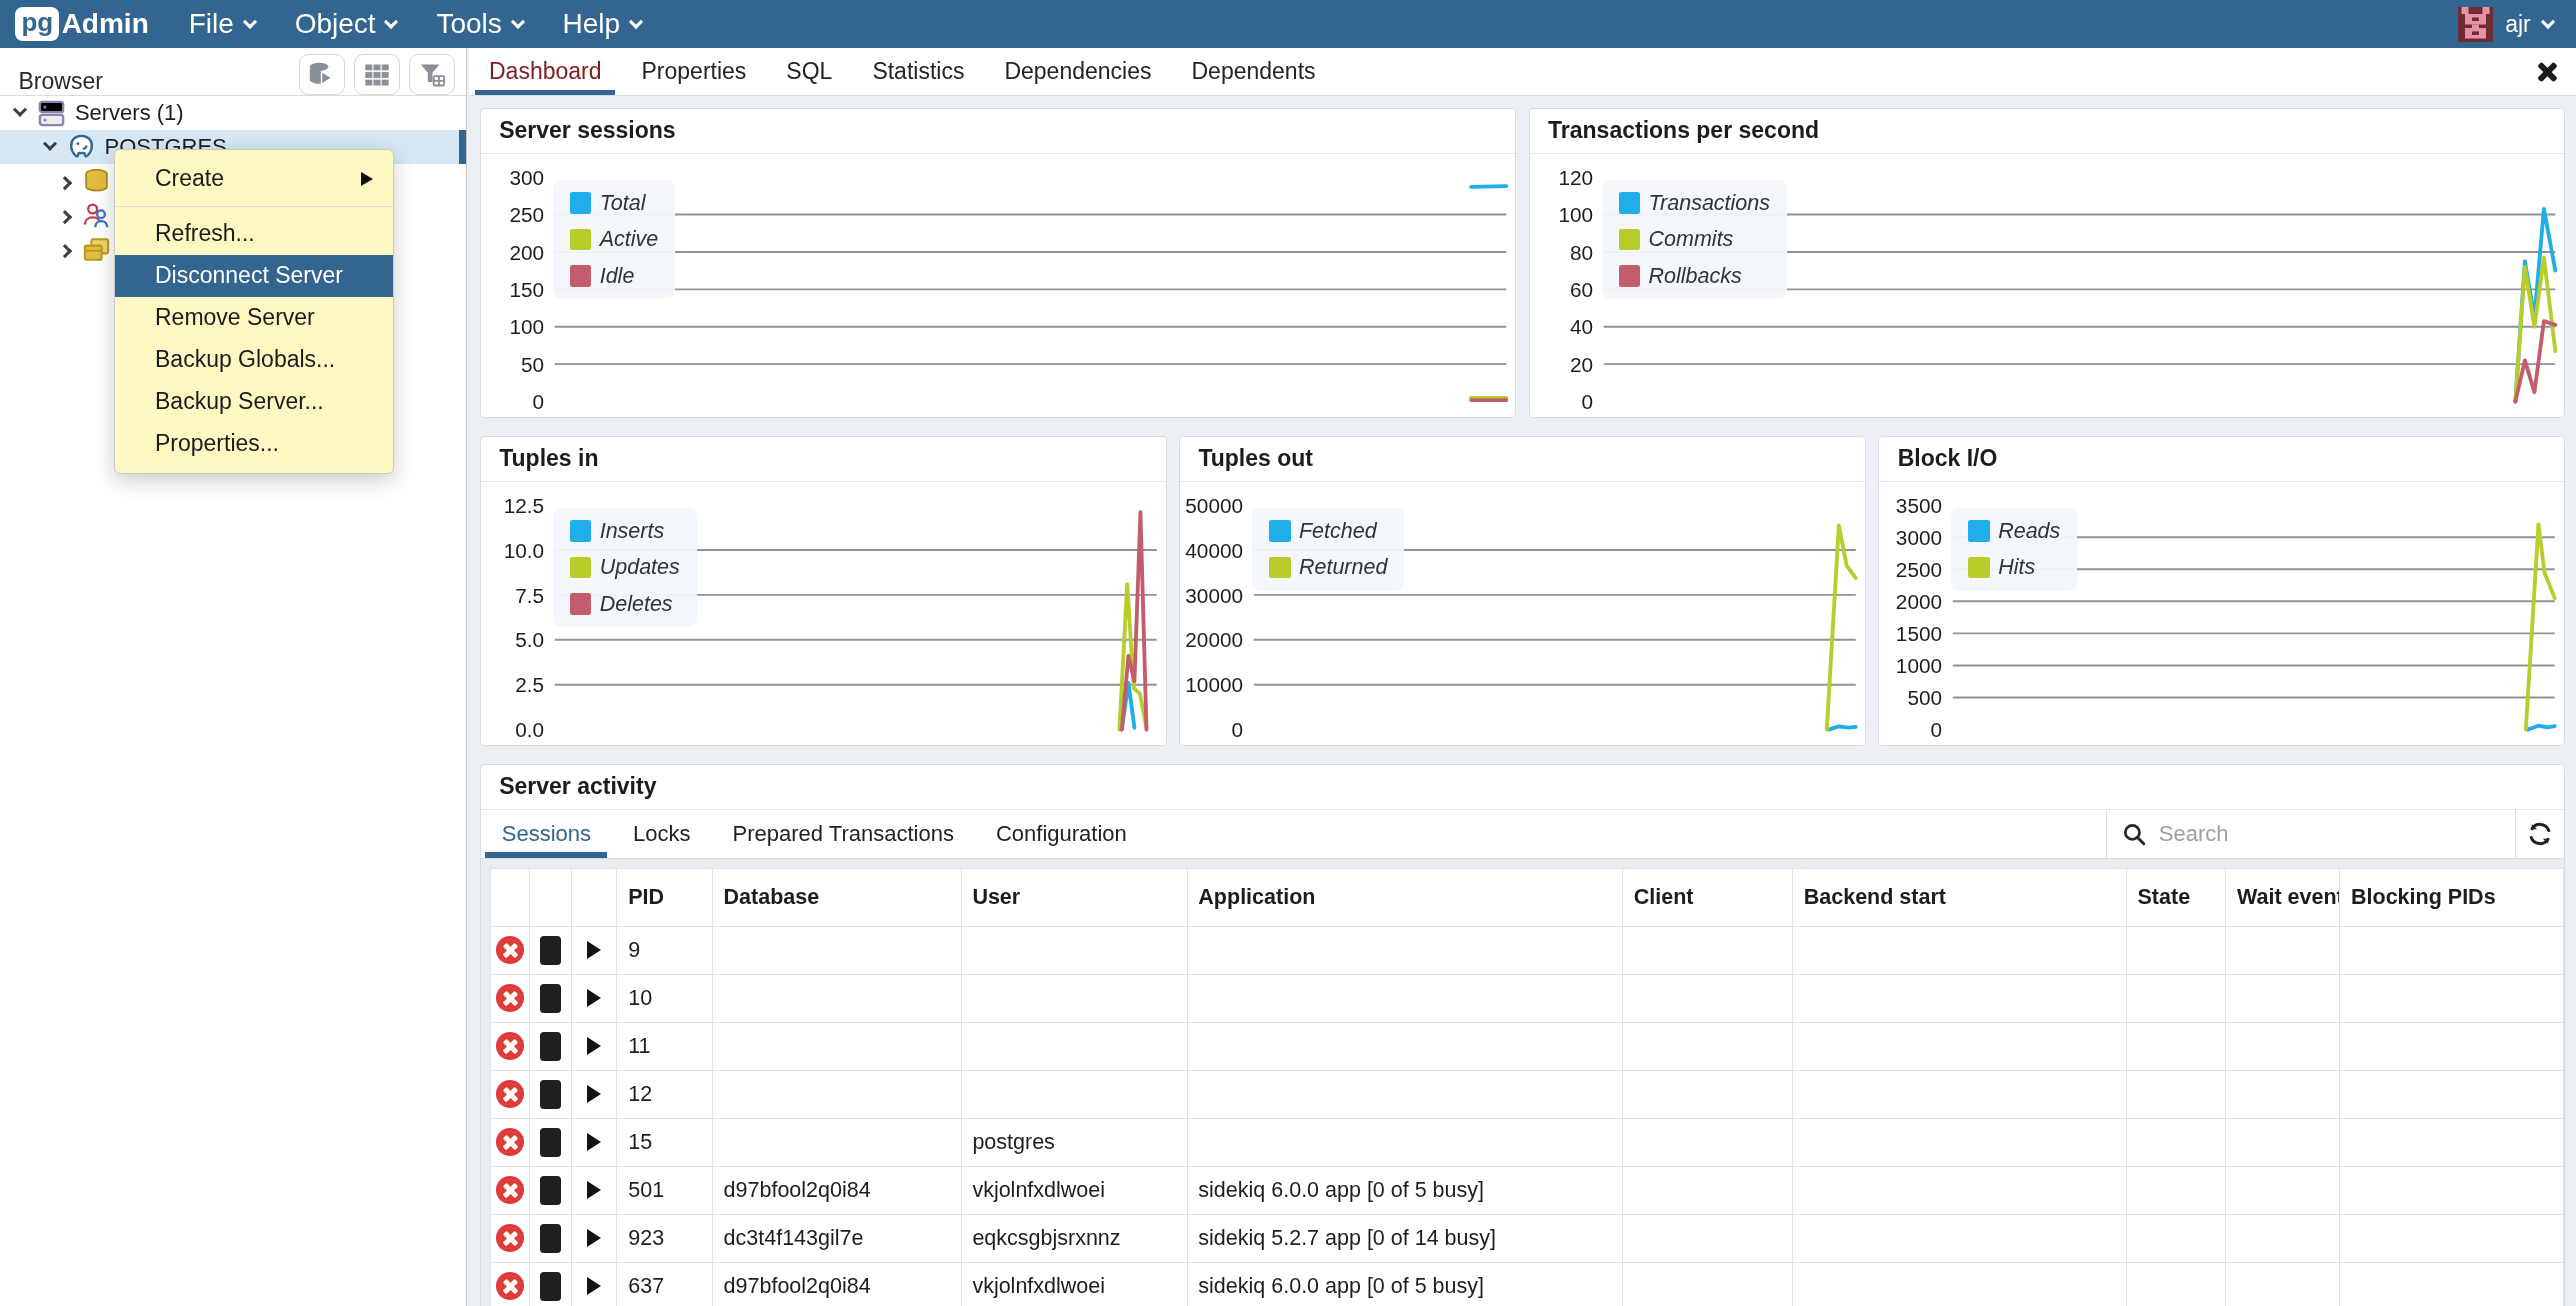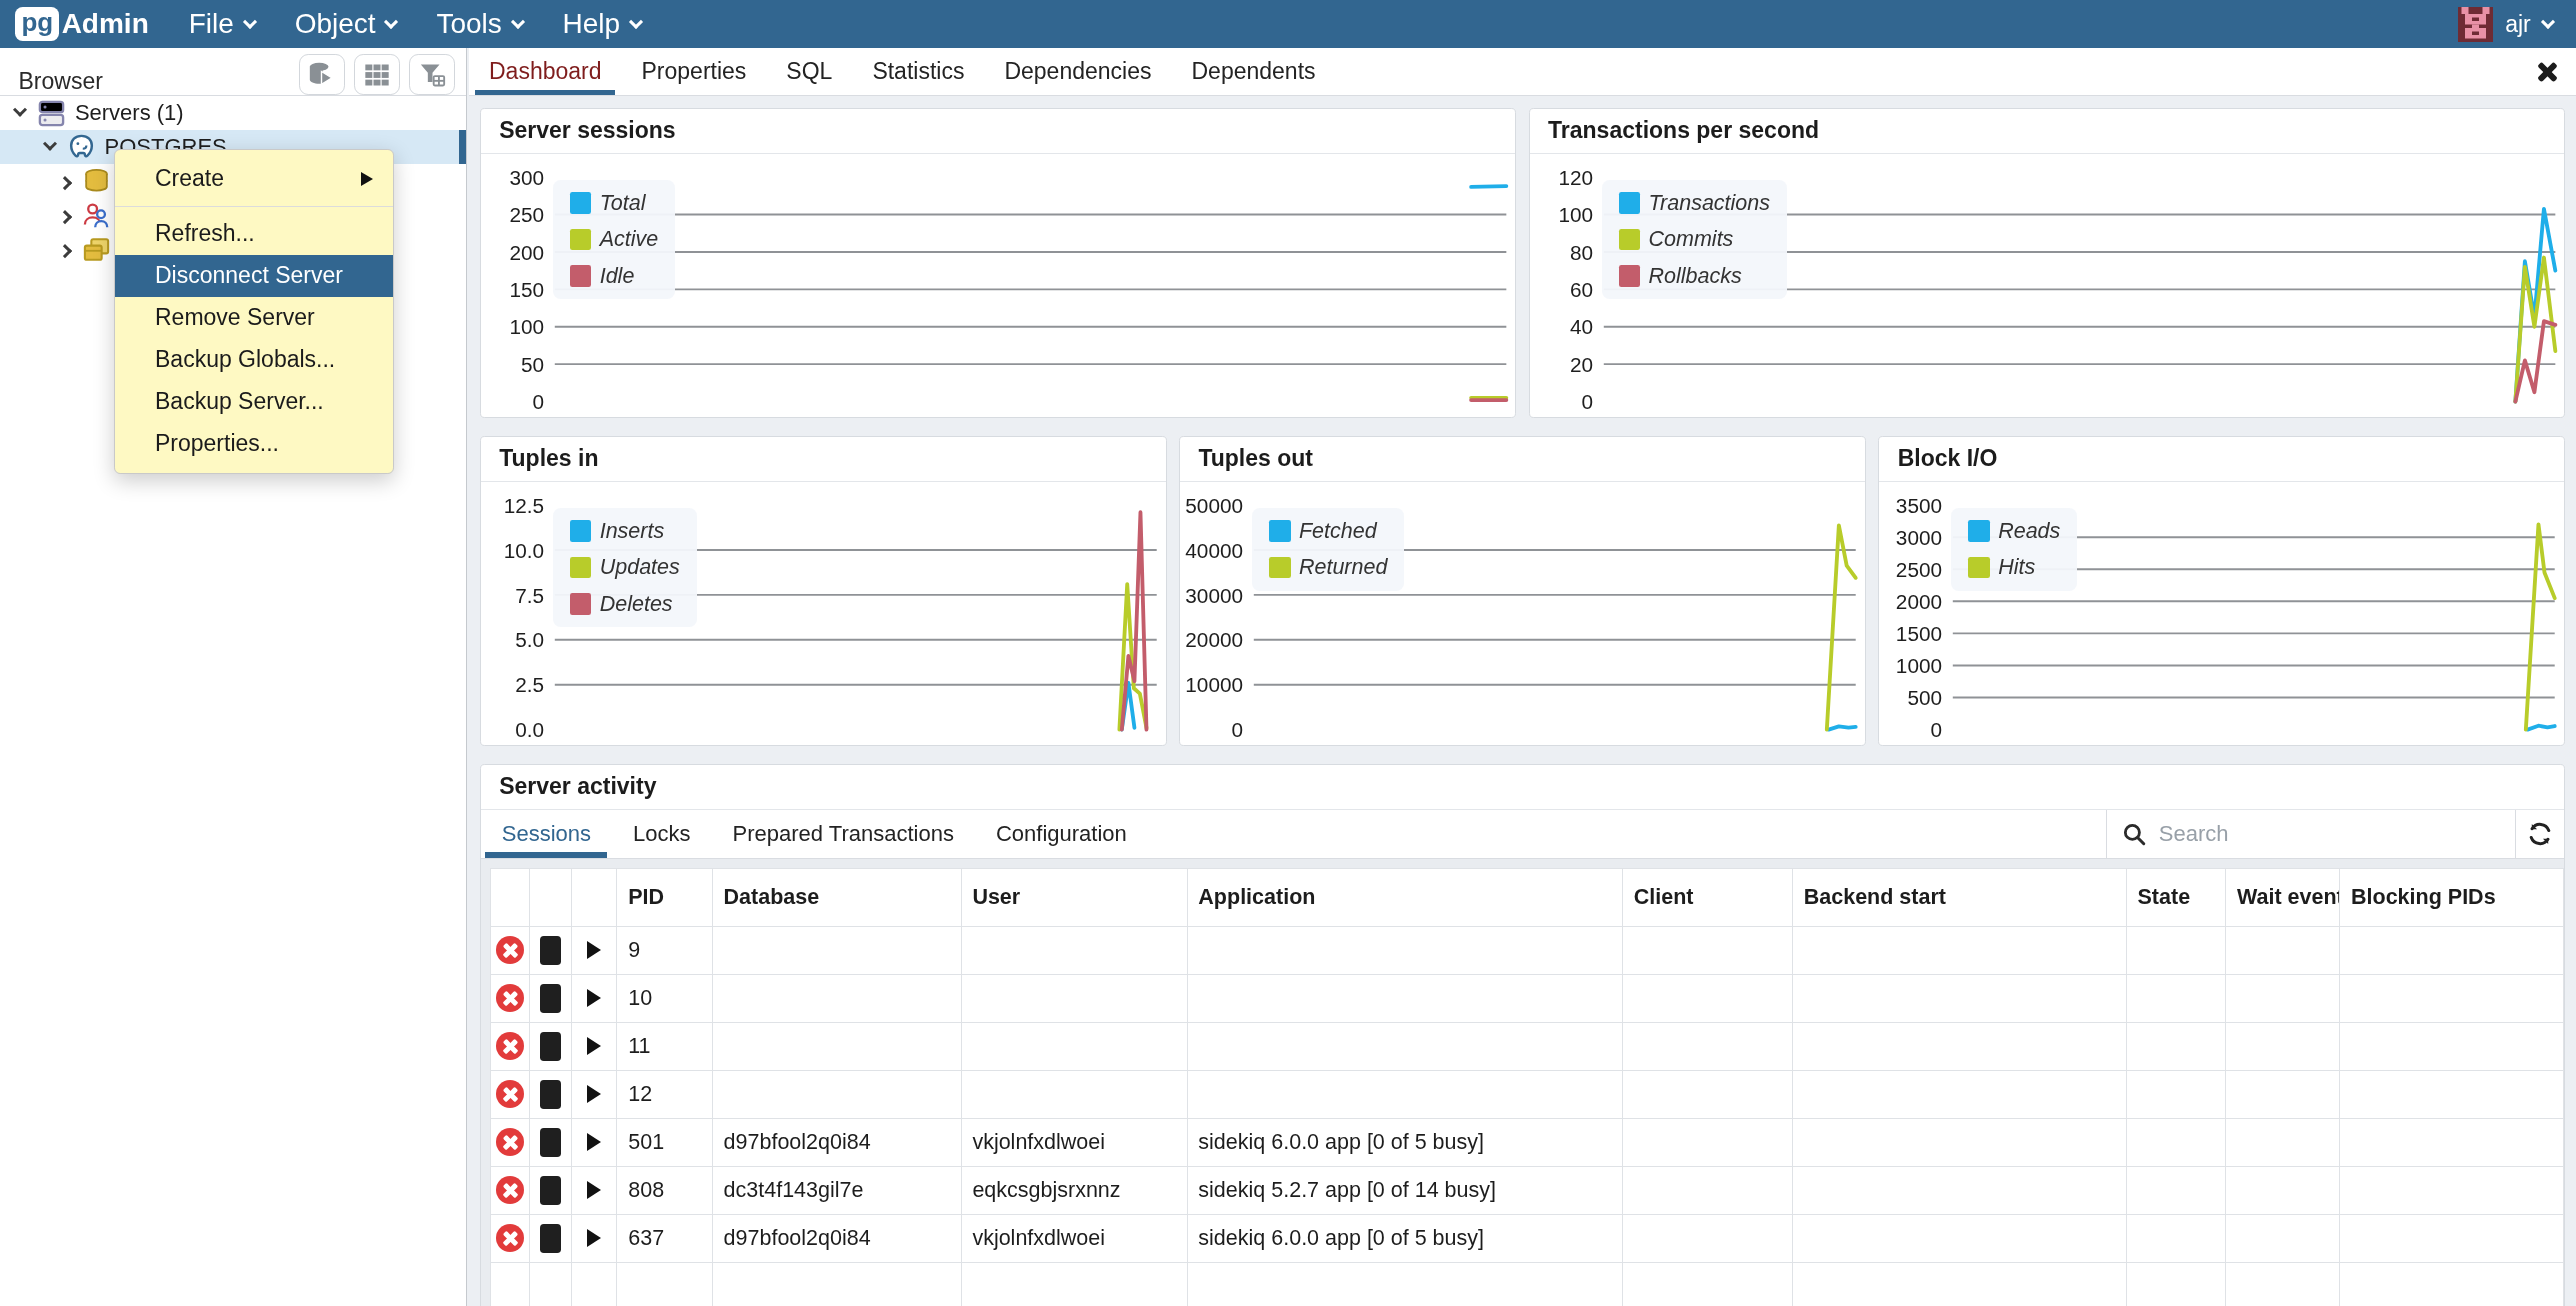--- a/index.html
+++ b/index.html
@@ -594,41 +594,61 @@
               <tr>
                 <td class="ic">
                   <div class="x-btn"></div>
                 </td>
                 <td class="ic">
                   <div class="stop-btn"></div>
                 </td>
                 <td class="ic">
                   <div class="exp-tri"></div>
                 </td>
+                <td>15</td>
+                <td></td>
+                <td>postgres</td>
+                <td></td>
+                <td></td>
+                <td></td>
+                <td></td>
+                <td></td>
+                <td></td>
+              </tr>
+              <tr>
+                <td class="ic">
+                  <div class="x-btn"></div>
+                </td>
+                <td class="ic">
+                  <div class="stop-btn"></div>
+                </td>
+                <td class="ic">
+                  <div class="exp-tri"></div>
+                </td>
                 <td>501</td>
                 <td>d97bfool2q0i84</td>
                 <td>vkjolnfxdlwoei</td>
                 <td>sidekiq 6.0.0 app [0 of 5 busy]</td>
                 <td></td>
                 <td></td>
                 <td></td>
                 <td></td>
                 <td></td>
               </tr>
               <tr>
                 <td class="ic">
                   <div class="x-btn"></div>
                 </td>
                 <td class="ic">
                   <div class="stop-btn"></div>
                 </td>
                 <td class="ic">
                   <div class="exp-tri"></div>
                 </td>
-                <td>808</td>
+                <td>923</td>
                 <td>dc3t4f143gil7e</td>
                 <td>eqkcsgbjsrxnnz</td>
                 <td>sidekiq 5.2.7 app [0 of 14 busy]</td>
                 <td></td>
                 <td></td>
                 <td></td>
                 <td></td>
                 <td></td>
               </tr>
               <tr>

